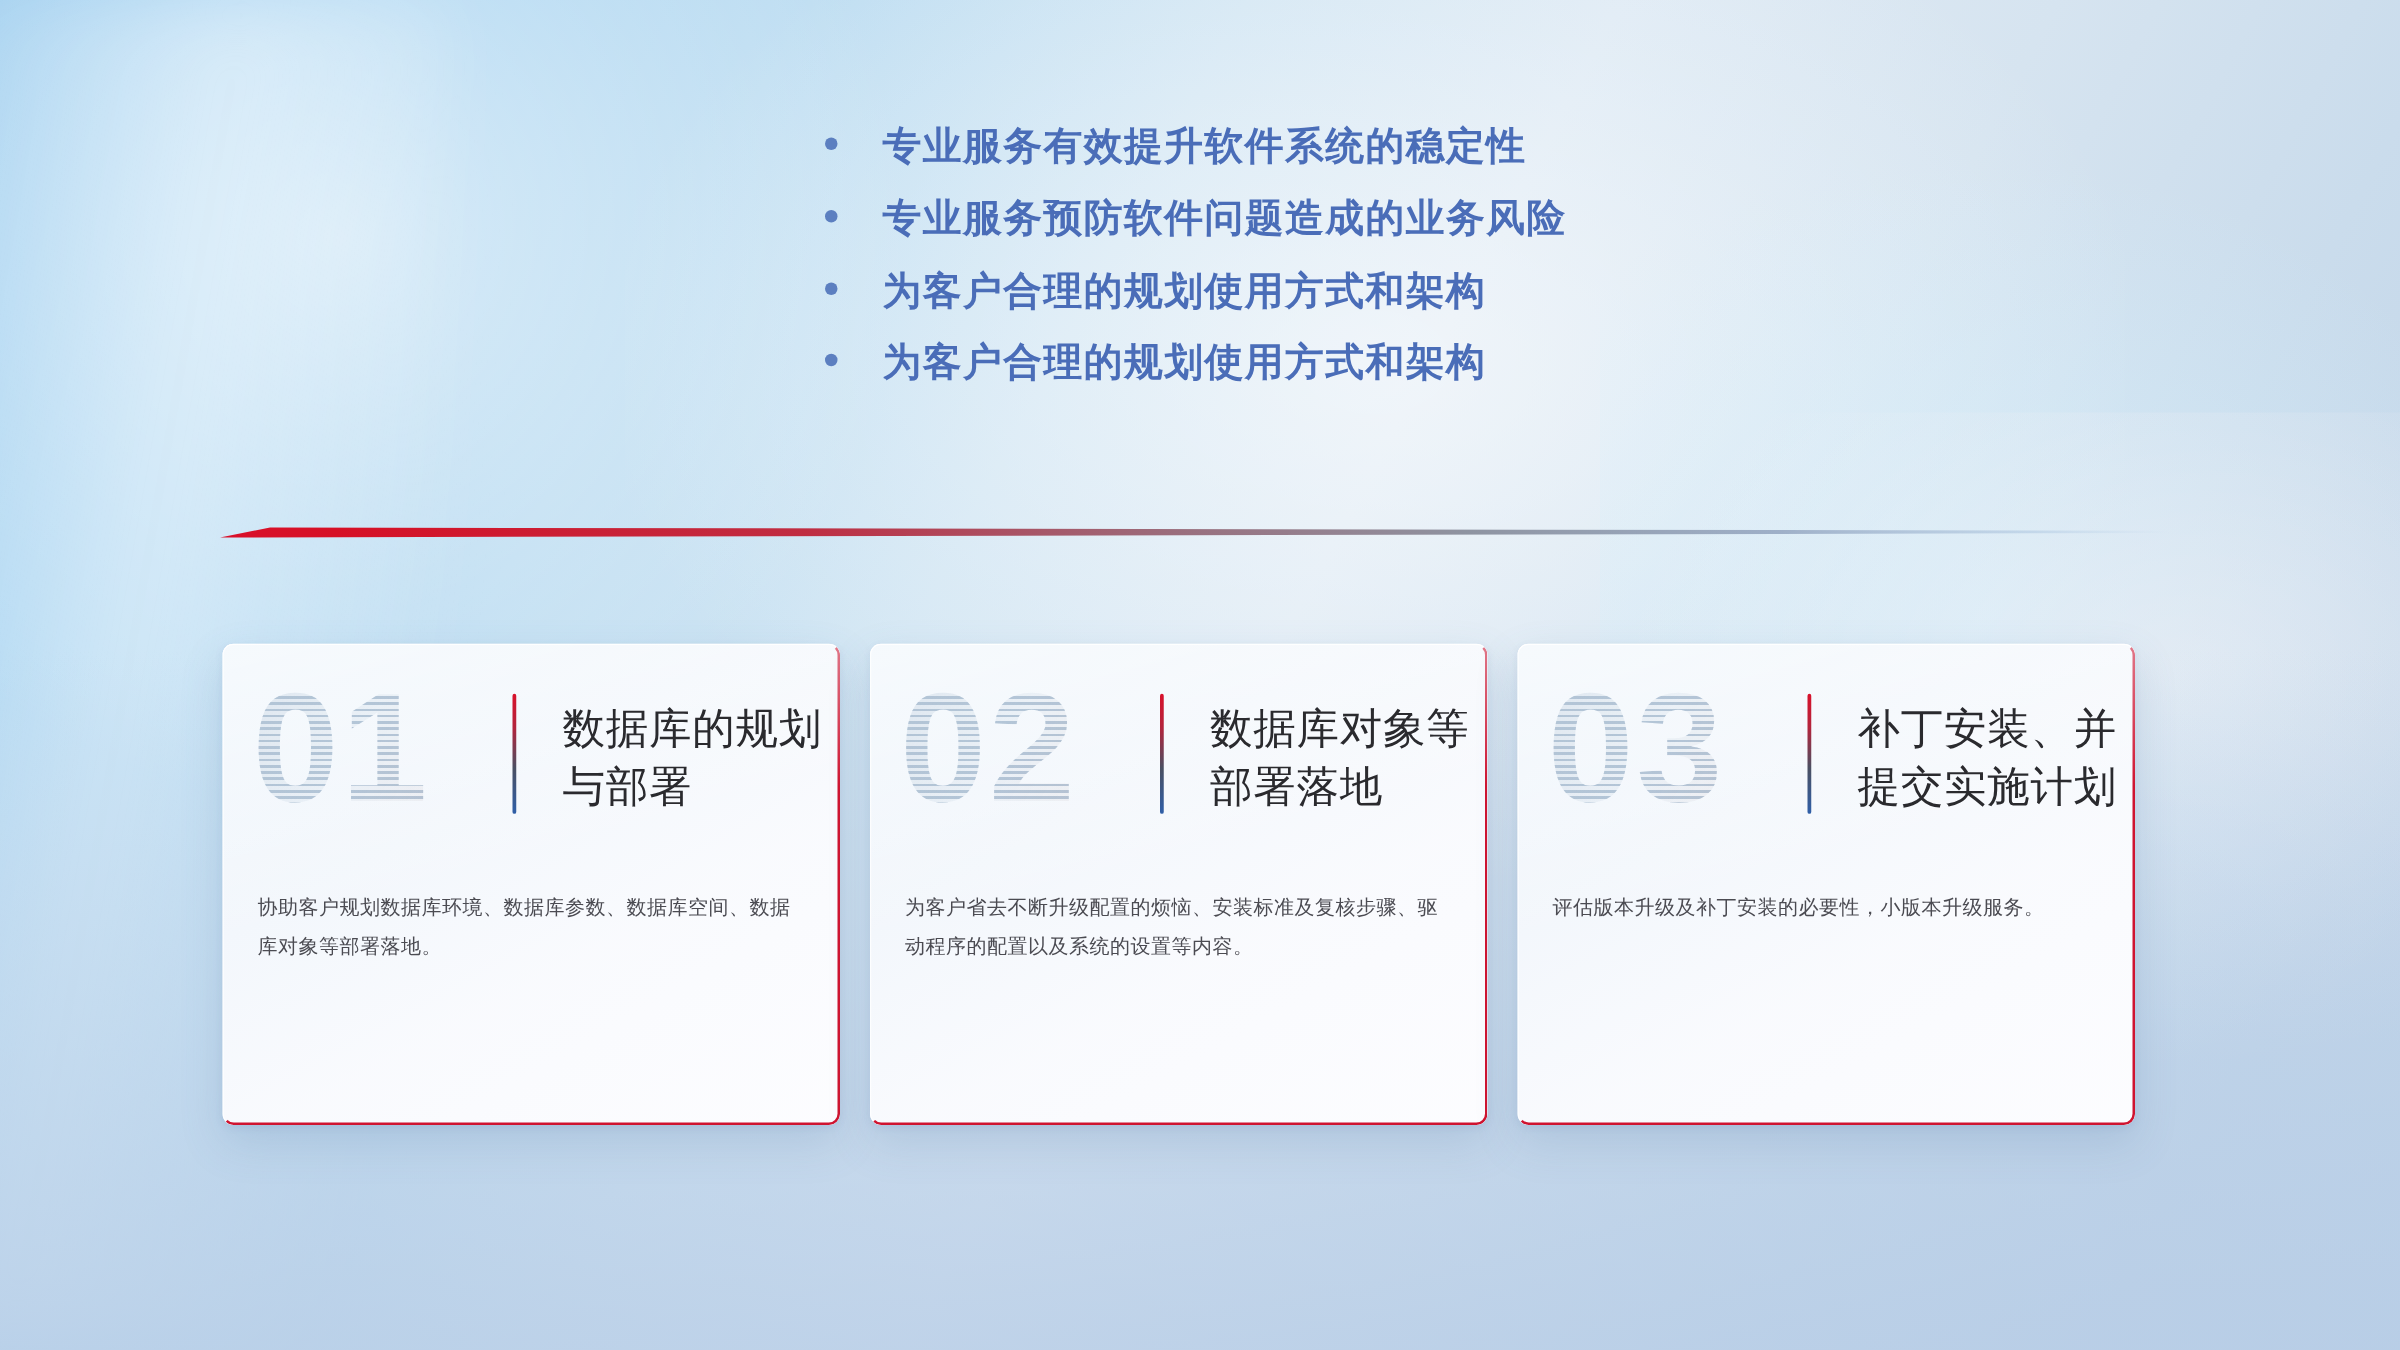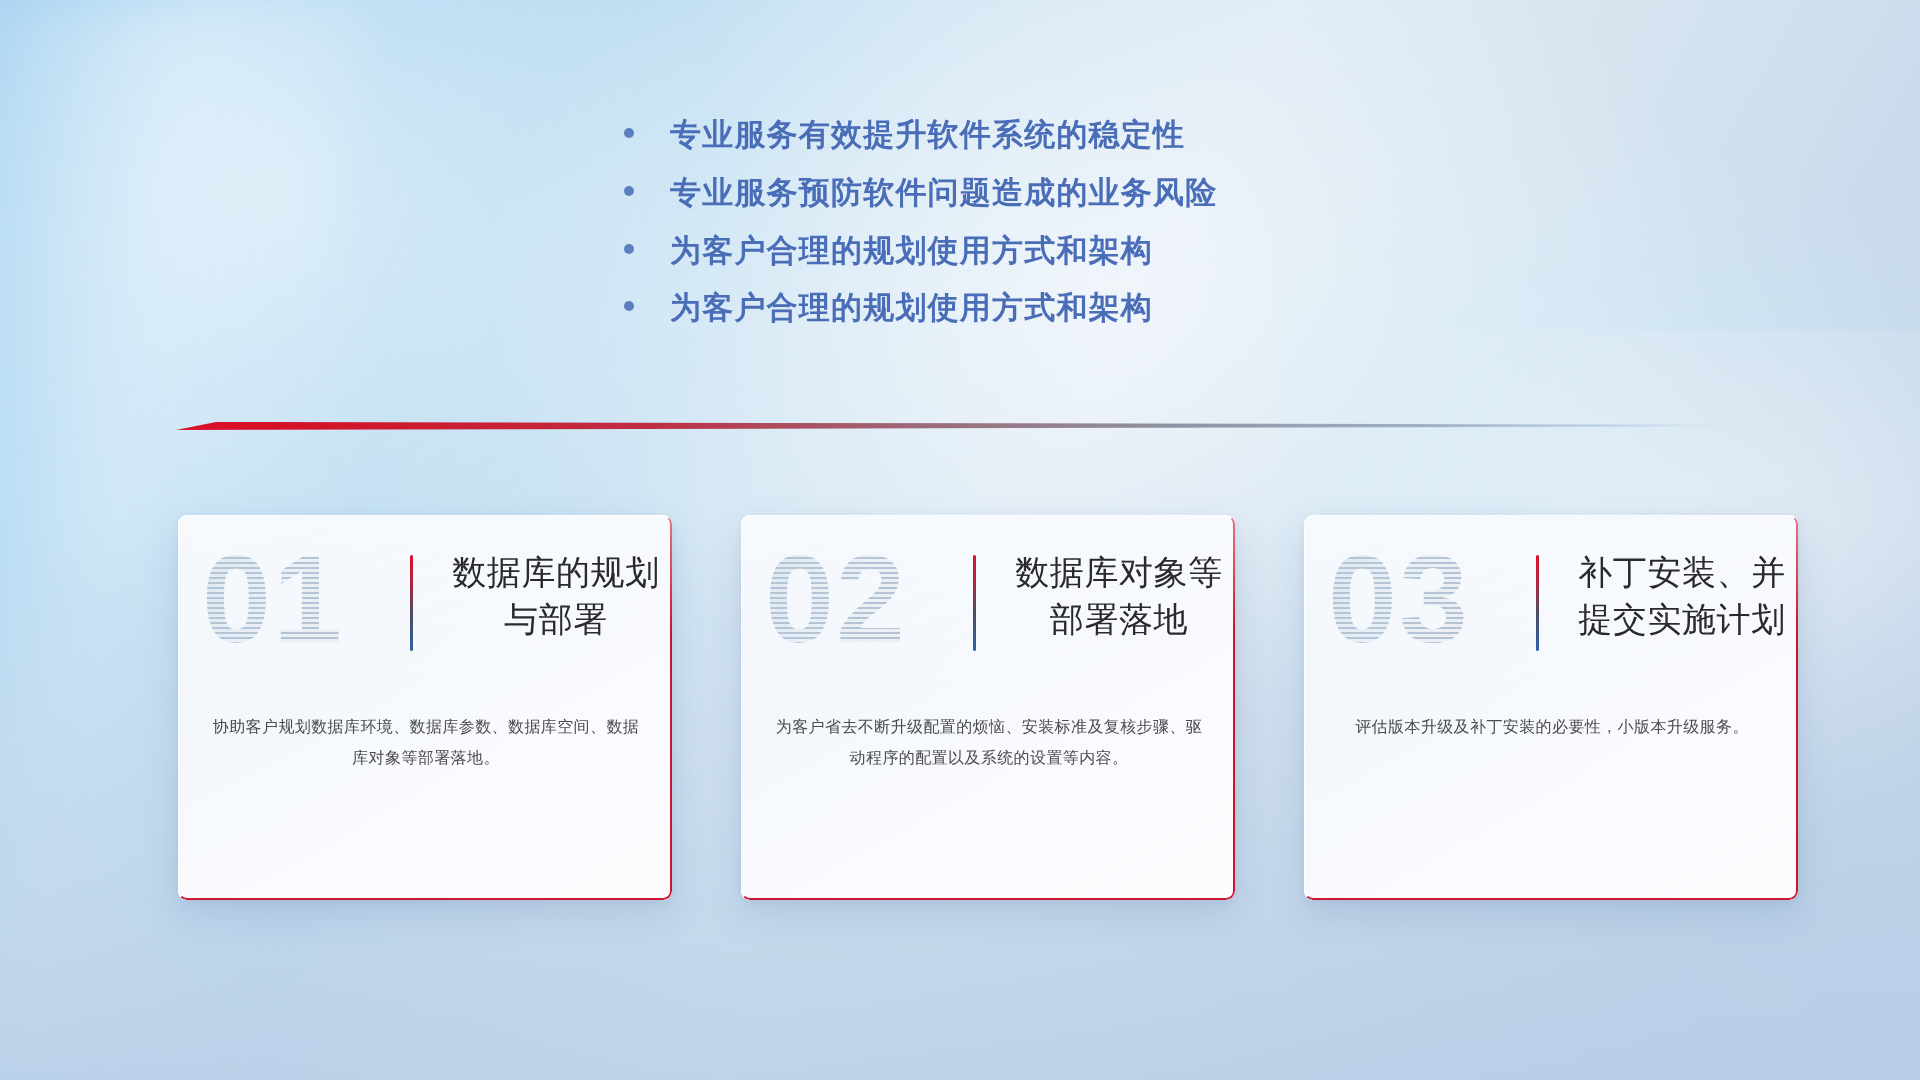--- a/index.html
+++ b/index.html
@@ -47,21 +47,21 @@
     position:absolute; left:0; bottom:0; width:1920px; height:560px;
     background:linear-gradient(to bottom, rgba(186,208,232,0) 0%, rgba(184,206,231,.55) 62%, rgba(182,204,230,.78) 100%);
   }
   #bg-warm-right {
     position:absolute; right:0; top:330px; width:620px; height:520px;
     background:radial-gradient(ellipse at 70% 40%, rgba(255,245,246,.40) 0%, rgba(255,245,246,0) 72%);
   }
 
   
   #bullet-list {
-    position:absolute; left:624px; top:98px; width:700px;margin-top:18px;
+    position:absolute; left:660px; top:98px; width:700px;
   }
   .bullet-row { display:flex; align-items:baseline; margin-bottom:20px; }
   .bullet-dot {
     width:10px; height:10px; border-radius:50%;
     background:#5c7fc0; flex:0 0 auto;
     margin-right:36px; transform:translateY(-7px);
   }
   .bullet-text {
     font-size:31px; line-height:1.22; color:#4a6db8; font-weight:600;
     letter-spacing:1.2px; white-space:nowrap;
@@ -69,21 +69,21 @@
 
   
   #divider-wrap {
     position:absolute; left:176px; top:416px; width:1560px; height:22px;
   }
   #divider-wrap svg { display:block; width:100%; height:100%; }
 
   
   #card-row {
     position:absolute; left:178px; top:515px;
-    display:flex; gap:69px;text-align:center;
+    display:flex; gap:24px;
   }
   .card {
     position:relative; width:494px; height:385px; border-radius:9px;
     background:linear-gradient(152deg,
         rgba(236,244,251,.97) 0%,
         rgba(243,247,252,.97) 30%,
         rgba(250,251,254,.98) 62%,
         rgba(253,253,255,.99) 100%);
     box-shadow:
       0 14px 34px rgba(86,122,165,.19),
@@ -136,21 +136,21 @@
     -webkit-text-fill-color:transparent;
     user-select:none; pointer-events:none;
   }
 
   .title-rule {
     position:absolute; left:232px; top:40px; width:3px; height:96px;
     background:linear-gradient(to bottom, #d8112b 0%, #b3243c 28%, #4a4f62 62%, #2f5fa8 100%);
     border-radius:2px;
   }
   .card-title {
-    position:absolute; left:272px; top:34px; width:212px;
+    position:absolute; left:272px; top:45px; width:212px;
     font-size:34px; line-height:1.38; color:#2a2a2e;
     font-weight:500; letter-spacing:.6px;
   }
   .card-body {
     position:absolute; left:28px; top:196px; width:440px;
     font-size:16px; line-height:1.95; color:#4b4b52;
     letter-spacing:.4px;
   }
 </style>
 </head>

